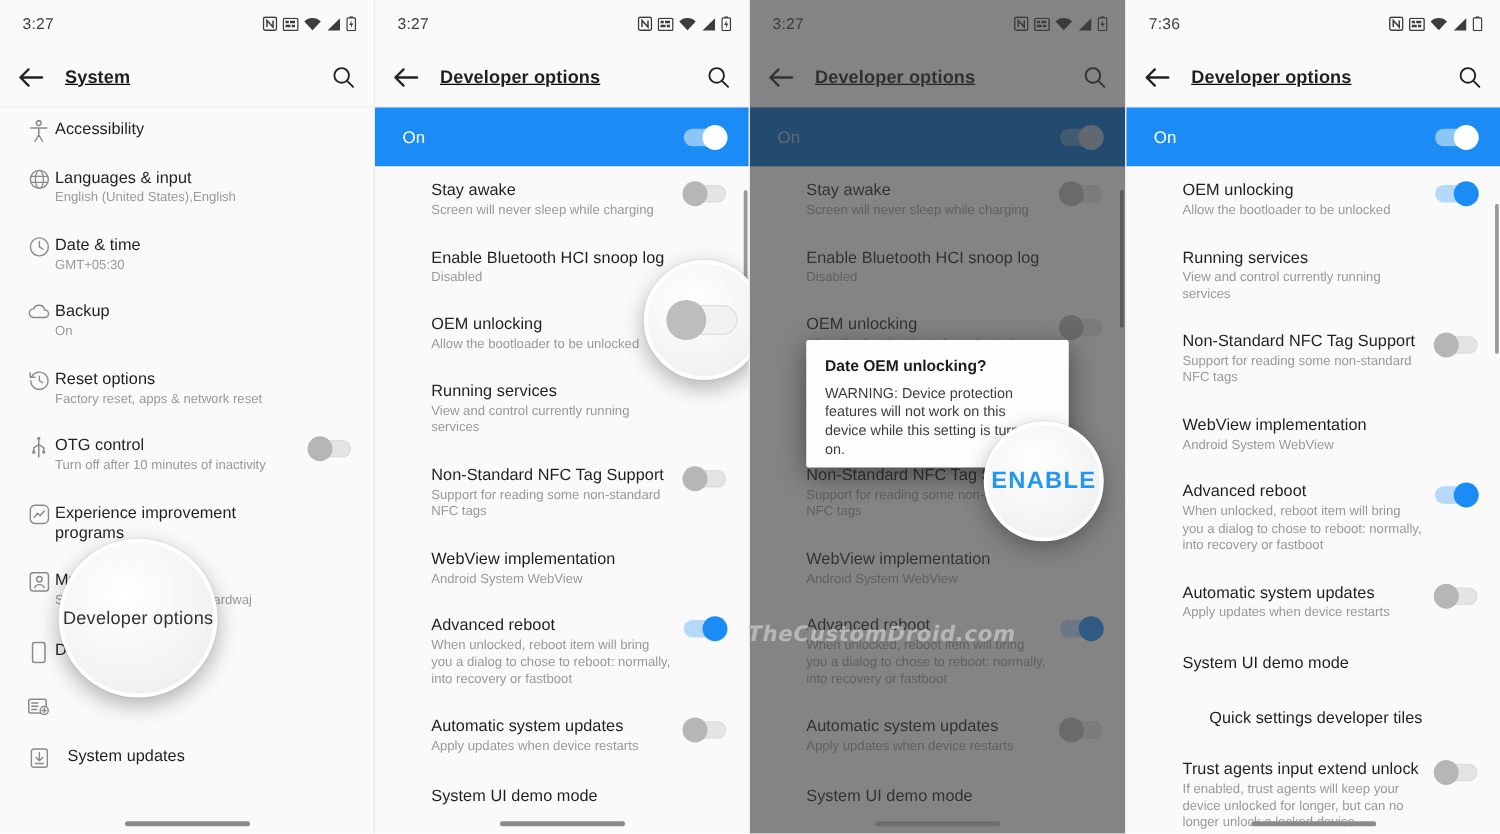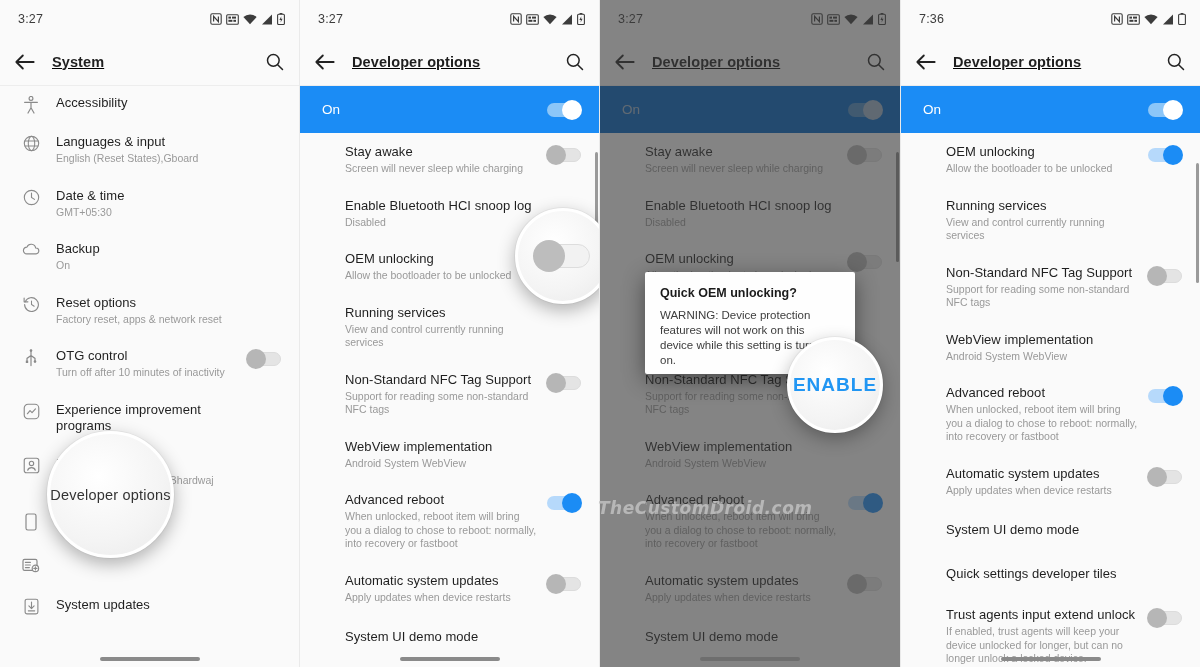--- a/index.html
+++ b/index.html
@@ -78,21 +78,21 @@
   .list { padding: 0; }
   .row {
     display: flex; align-items: flex-start;
     padding: 11px 18px 11px 18px; gap: 0;
   }
   .row .rowicon {
     width: 26px; flex: none; padding-top: 1px;
     display: flex; justify-content: center;
   }
   .row .rowtext { flex: 1; padding-right: 8px; }
-  .row.hasicon .rowtext { margin-left: 12px; }
+  .row.hasicon .rowtext { }
   .row.noicon { padding-left: 45px; }
   .ttl {
     font-size: 13px; color: #1f1f1f; line-height: 16px;
     letter-spacing: .05px;
   }
   .sub {
     font-size: 10.5px; color: #999999; line-height: 13.5px;
     margin-top: 2px;
   }
   .row .rowctl { flex: none; padding-top: 4px; width: 36px;
@@ -258,21 +258,21 @@
       <div class="row hasicon">
         <span class="rowicon">
           <svg width="17" height="17" viewBox="0 0 18 18">
               <circle cx="9" cy="9" r="7.6" fill="none" stroke="#8a8a8a" stroke-width="1.2"></circle>
               <ellipse cx="9" cy="9" rx="3.4" ry="7.6" fill="none" stroke="#8a8a8a" stroke-width="1.1"></ellipse>
               <path d="M1.8 6.4h14.4M1.8 11.6h14.4" stroke="#8a8a8a" stroke-width="1.1"></path>
             </svg>
         </span>
         <span class="rowtext">
           <div class="ttl">Languages &amp; input</div>
-          <div class="sub">English (Reset States),Gboard</div>
+          <div class="sub">English (United States),English</div>
         </span>
         <span class="rowctl"></span>
       </div>
 
       <div class="row hasicon">
         <span class="rowicon">
           <svg width="17" height="17" viewBox="0 0 18 18">
               <circle cx="9" cy="9" r="7.6" fill="none" stroke="#8a8a8a" stroke-width="1.2"></circle>
               <path d="M9 4.4V9l3.2 2" fill="none" stroke="#8a8a8a" stroke-width="1.2" stroke-linecap="round"></path>
             </svg>
@@ -378,21 +378,21 @@
           <svg width="18" height="16" viewBox="0 0 18 16">
               <rect x="1" y="2.4" width="14" height="11" rx="1.6" fill="none" stroke="#8a8a8a" stroke-width="1.2"></rect>
               <path d="M3.4 5.4h5M3.4 8h5M3.4 10.6h4" stroke="#8a8a8a" stroke-width="1.1" stroke-linecap="round"></path>
               <circle cx="13.4" cy="11.4" r="3.2" fill="#fafafa" stroke="#8a8a8a" stroke-width="1.2"></circle>
               <path d="M13.4 9.8v3.2M11.8 11.4h3.2" stroke="#8a8a8a" stroke-width="1.1" stroke-linecap="round"></path>
             </svg>
         </span>
         <span class="rowctl"></span>
       </div>
 
-      <div class="row hasicon" style="padding-top:13px;padding-bottom:13px;">
+      <div class="row hasicon" style="padding-top:13px;padding-bottom:13px;gap:10px;">
         <span class="rowicon">
           <svg width="15" height="17" viewBox="0 0 16 18">
               <rect x="1.2" y="1.2" width="13.6" height="15.6" rx="2" fill="none" stroke="#8a8a8a" stroke-width="1.2"></rect>
               <path d="M8 4.2v7M5.2 8.4 8 11.2l2.8-2.8M4.6 13.6h6.8" fill="none" stroke="#8a8a8a" stroke-width="1.2" stroke-linecap="round" stroke-linejoin="round"></path>
             </svg>
         </span>
         <span class="rowtext">
             <div class="ttl">System updates</div>
           </span>
         <span class="rowctl"></span>
@@ -714,21 +714,21 @@
       </div>
     </div>
 
     <div class="vscroll dim" style="top:152px;height:110px;z-index:12;"></div>
 
     <div class="scrim" style="z-index:20;"></div>
 
     <div style="position:absolute;left:0;top:86px;width:300px;height:47px;background:rgba(10,40,70,.30);z-index:21;pointer-events:none;"></div>
 
     <div class="dialog" style="z-index:30;">
-      <div class="dlg-title">Quick OEM unlocking?</div>
+      <div class="dlg-title">Date OEM unlocking?</div>
       <div class="dlg-msg">WARNING: Device protection features will not work on this device while this setting is turned on.</div>
     </div>
 
     <div class="loupe" style="left:187px; top:337px; width:96px; height:96px; z-index:35;">
       <span class="loupe-inner"></span>
       <span class="loupe-content">
         <span class="loupe-enable">ENABLE</span>
       </span>
     </div>
 
@@ -844,21 +844,21 @@
               <span class="knob"></span>
             </span>
         </span>
       </div>
       <div class="row noicon" style="padding-top:14px;padding-bottom:14px;">
         <span class="rowtext">
             <div class="ttl">System UI demo mode</div>
           </span>
         <span class="rowctl"></span>
       </div>
-      <div class="row noicon" style="padding-top:14px;padding-bottom:14px;">
+      <div class="row noicon" style="padding-top:14px;padding-bottom:14px;text-align:right;">
         <span class="rowtext">
             <div class="ttl">Quick settings developer tiles</div>
           </span>
         <span class="rowctl"></span>
       </div>
       <div class="row noicon">
         <span class="rowtext">
           <div class="ttl">Trust agents input extend unlock</div>
           <div class="sub">If enabled, trust agents will keep your device unlocked for longer, but can no longer unlock a locked device.</div>
         </span>

